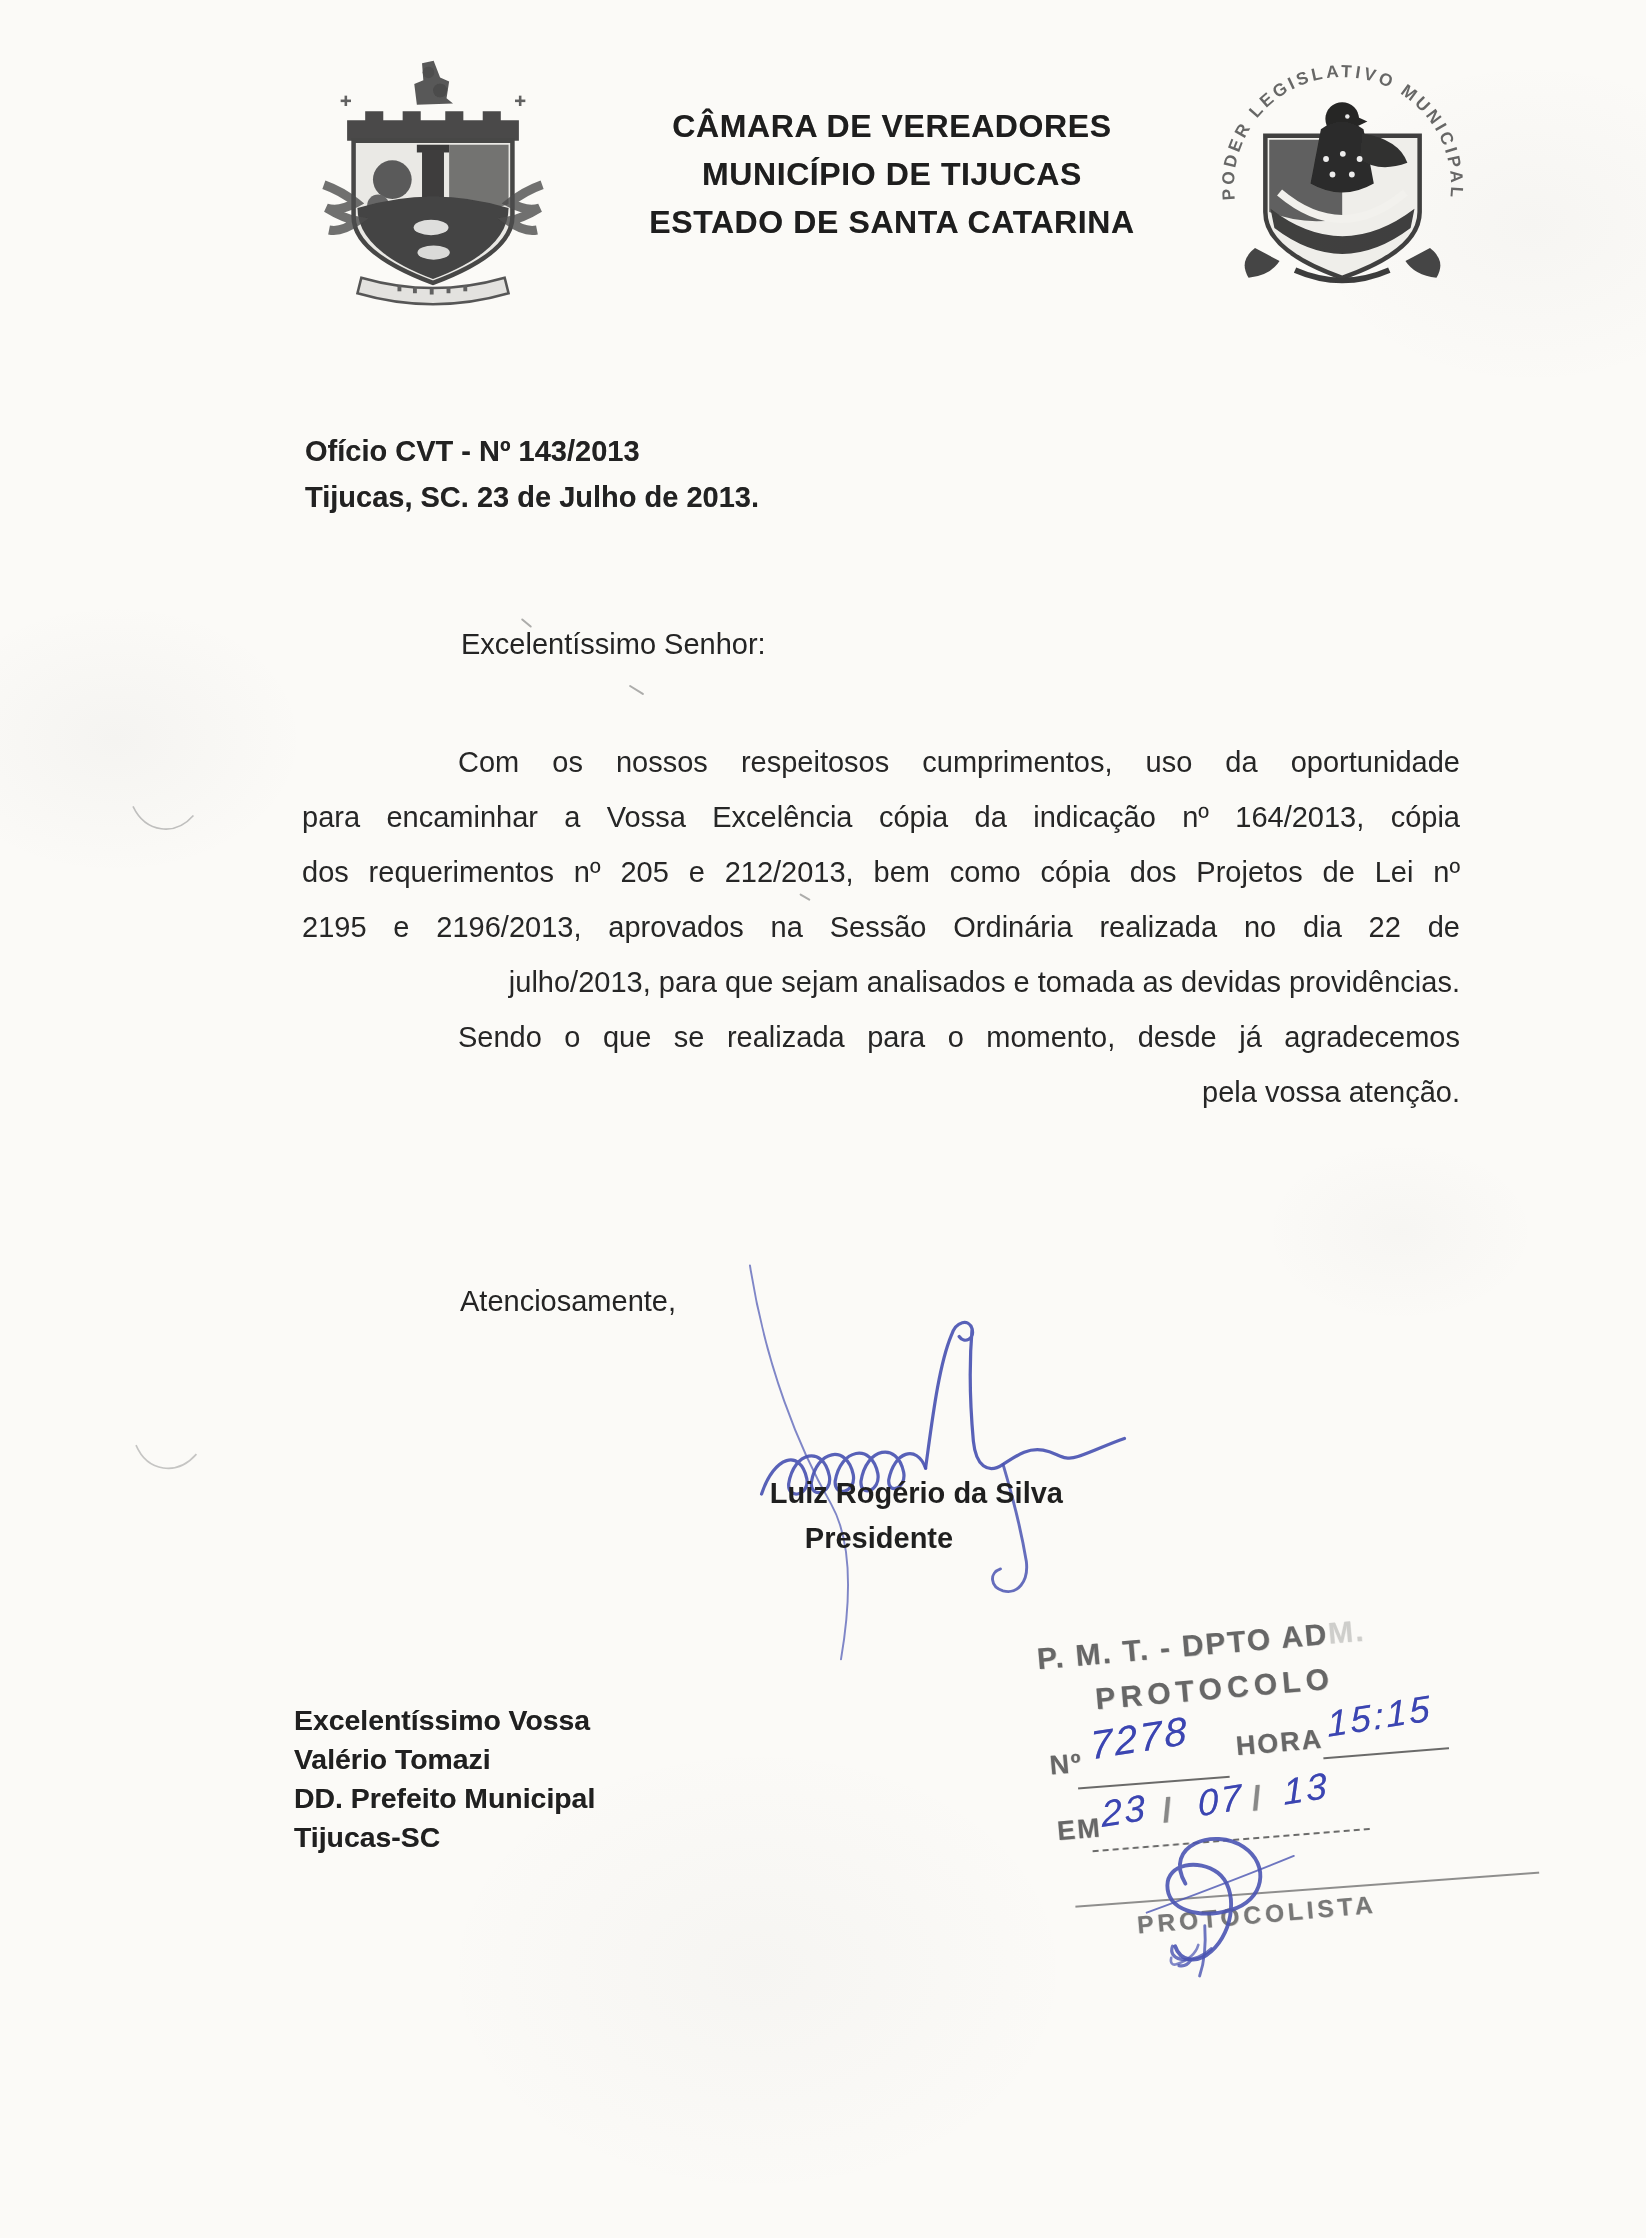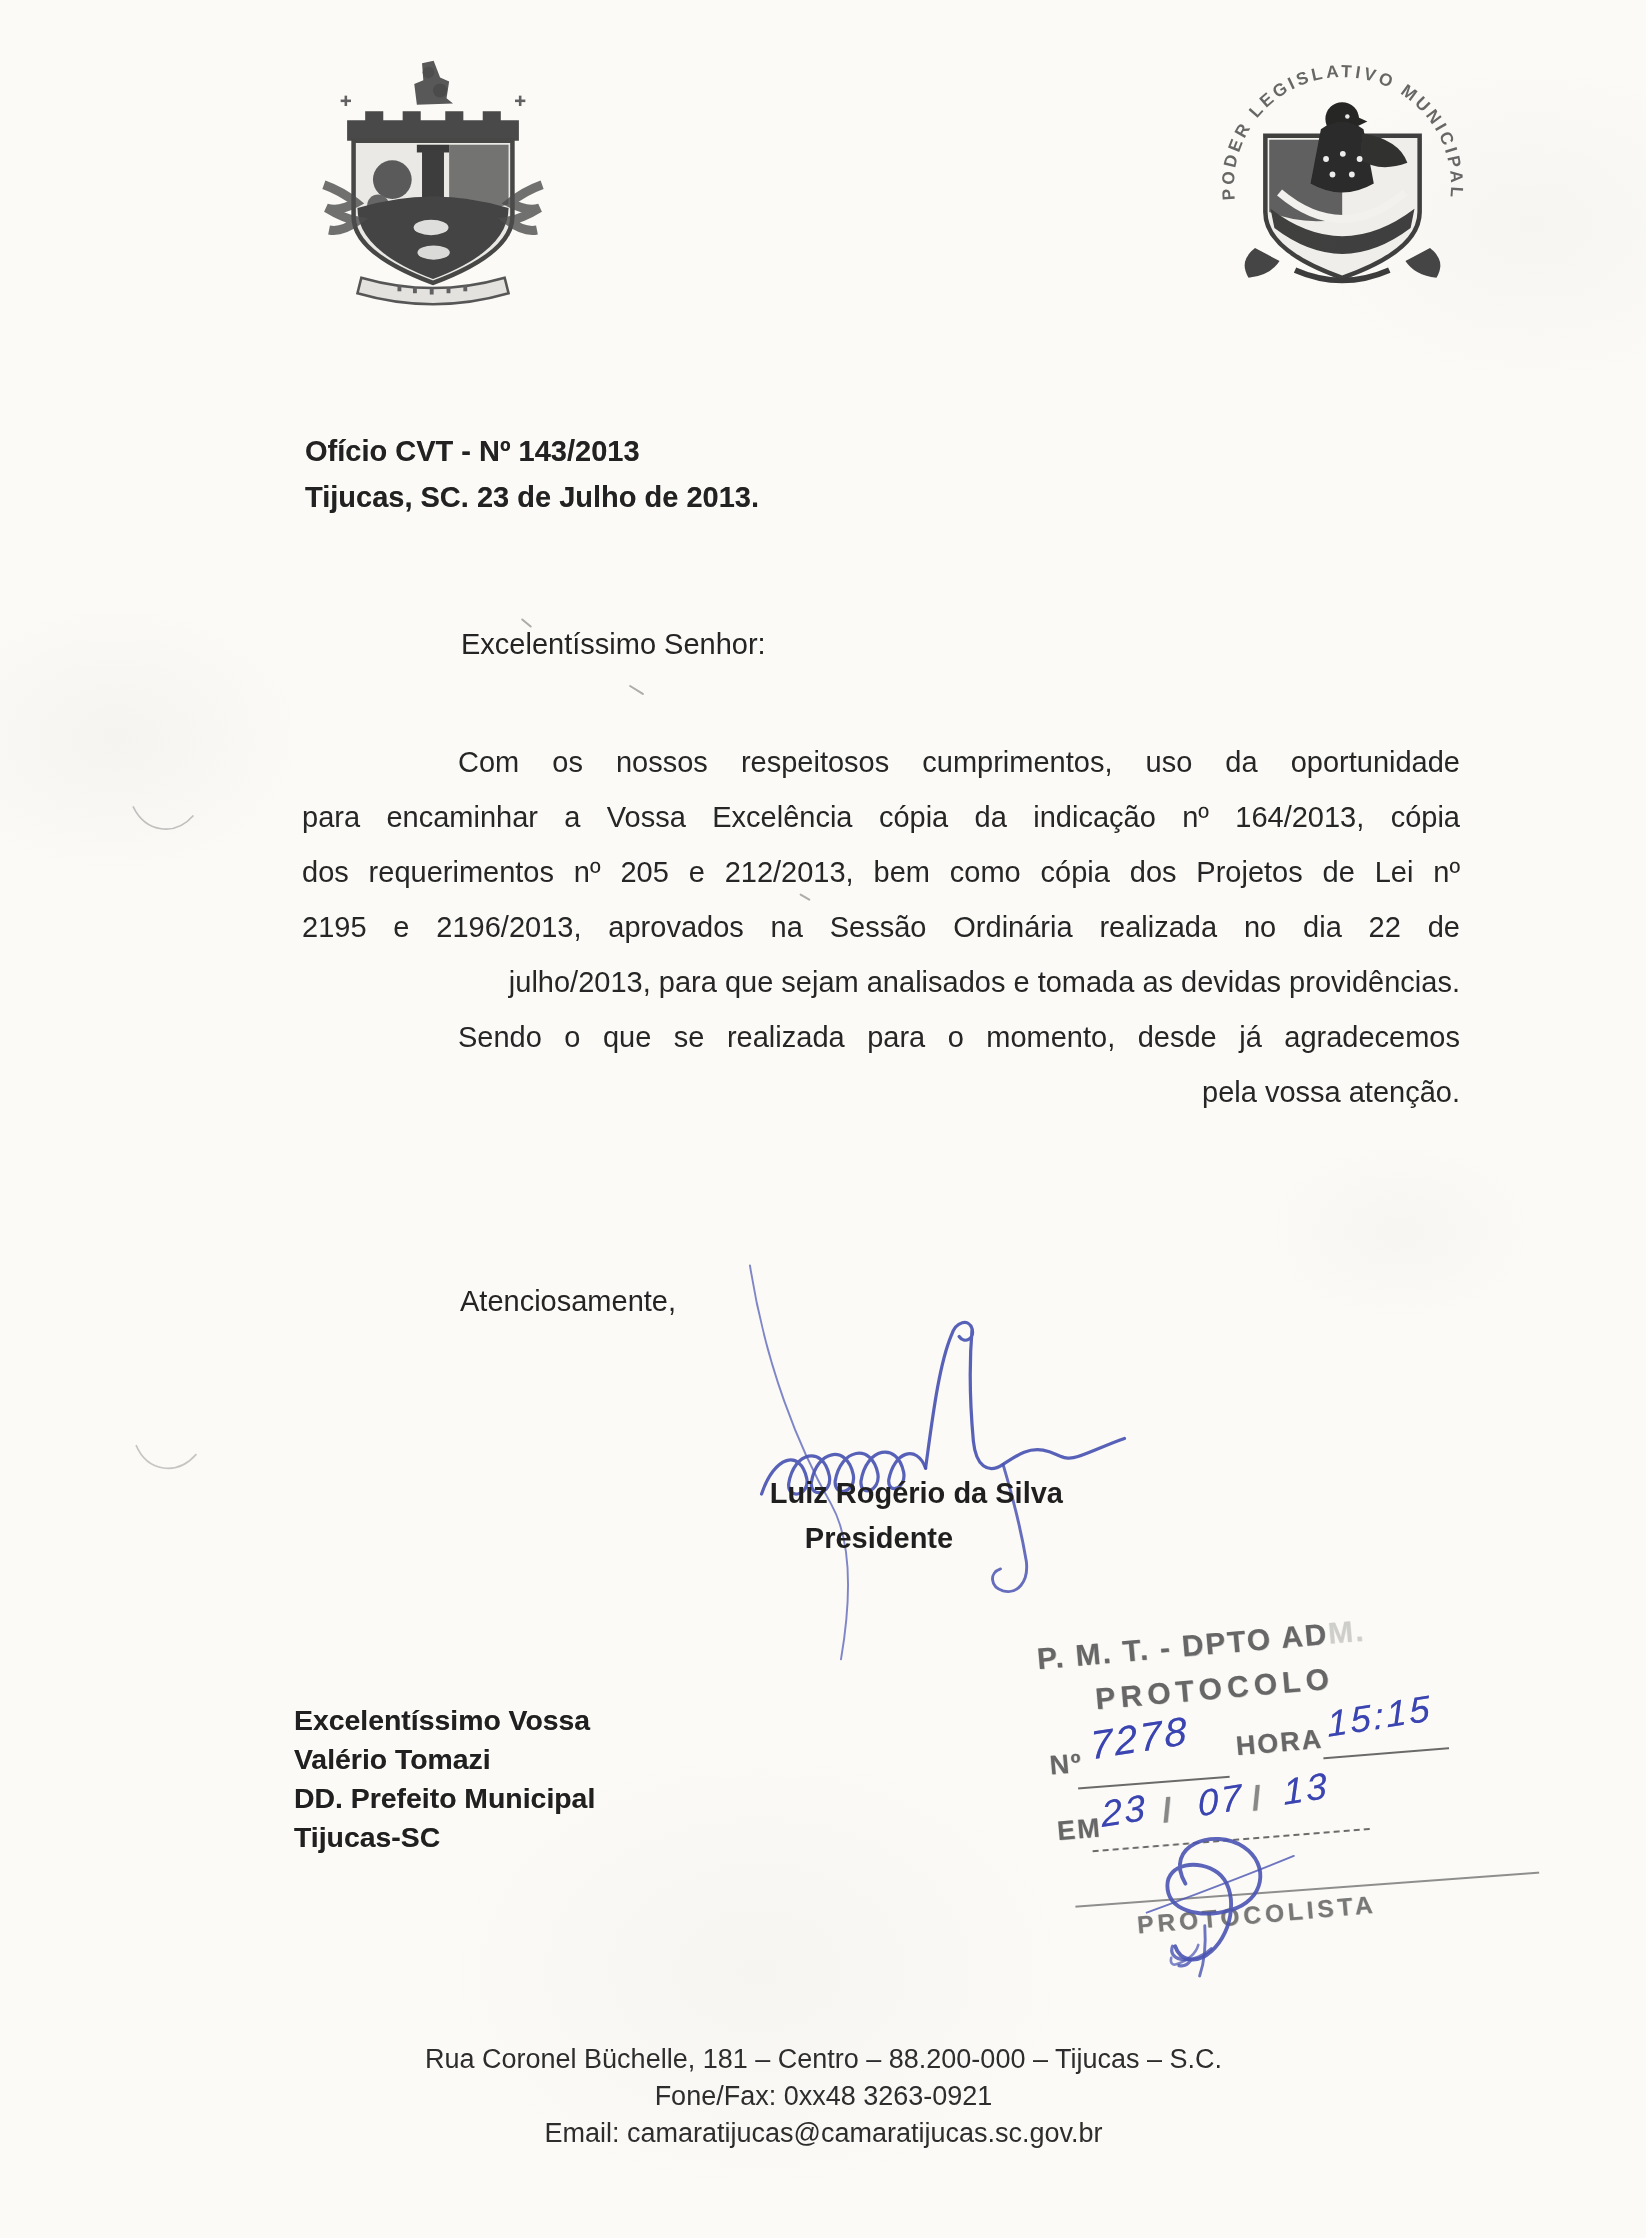--- a/index.html
+++ b/index.html
@@ -88,20 +88,25 @@
       <path d="M344,196 Q316,206 294,224 Q320,238 340,232 Q314,248 292,252 Q316,270 336,266" stroke="#3e3e3e" stroke-width="14" fill="none" opacity=".8"></path>
       <path d="M64,340 Q175,372 286,340 L292,364 Q175,398 58,364 Z" fill="#e2e1dd" stroke="#4a4a4a" stroke-width="4"></path>
       <rect x="120" y="352" width="6" height="9" fill="#555"></rect>
         <rect x="144" y="355" width="6" height="9" fill="#555"></rect>
       <rect x="170" y="357" width="6" height="9" fill="#555"></rect>
         <rect x="196" y="355" width="6" height="9" fill="#555"></rect>
       <rect x="222" y="352" width="6" height="9" fill="#555"></rect>
     </g>
   </svg>
 
+  <div class="abs org-title">
+    <div>CÂMARA DE VEREADORES</div>
+    <div>MUNICÍPIO DE TIJUCAS</div>
+    <div>ESTADO DE SANTA CATARINA</div>
+  </div>
 
   <svg class="abs" style="left:1215px; top:57px;" width="255" height="255" viewBox="0 0 395 395">
     <defs>
       <filter id="soften2">
           <feGaussianBlur stdDeviation="1.1"></feGaussianBlur>
         </filter>
       <path id="sealArc" d="M 38,252 A 168,168 0 1 1 357,252" fill="none"></path>
     </defs>
     <g filter="url(#soften2)" opacity=".93">
       <text font-size="27" font-weight="bold" letter-spacing="5" fill="#474747" opacity=".88">
@@ -194,20 +199,15 @@
   <svg class="abs" style="left:1108px; top:1822px;" width="200" height="162" viewBox="0 0 310 250">
     <g stroke="#4a54b2" fill="none" stroke-linecap="round" stroke-linejoin="round">
       <path d="M 120,95 C 85,35 165,8 210,38 C 252,66 242,122 190,136 C 140,150 92,136 92,98 C 92,64 140,56 170,78 C 202,102 196,168 160,200 C 138,220 112,216 104,192" stroke-width="6" opacity=".9"></path>
       <path d="M 160,196 C 150,206 132,216 112,212 C 102,210 96,202 100,192 M 128,214 C 124,220 118,224 110,222" stroke-width="5" opacity=".8"></path>
       <path d="M 140,190 C 136,204 124,214 106,220 C 100,222 96,218 98,210" stroke-width="4" opacity=".7"></path>
       <path d="M 60,140 C 130,114 205,86 288,52" stroke-width="3" opacity=".8"></path>
       <path d="M 150,160 C 152,190 150,215 142,238" stroke-width="4.5" opacity=".8"></path>
     </g>
   </svg>
 
-  <div class="abs footer">
-    <div>Rua Coronel Büchelle, 181 – Centro – 88.200-000 – Tijucas – S.C.</div>
-    <div>Fone/Fax: 0xx48 3263-0921</div>
-    <div>Email: camaratijucas@camaratijucas.sc.gov.br</div>
-  </div>
 
 </div>
 
 
 </body></html>

